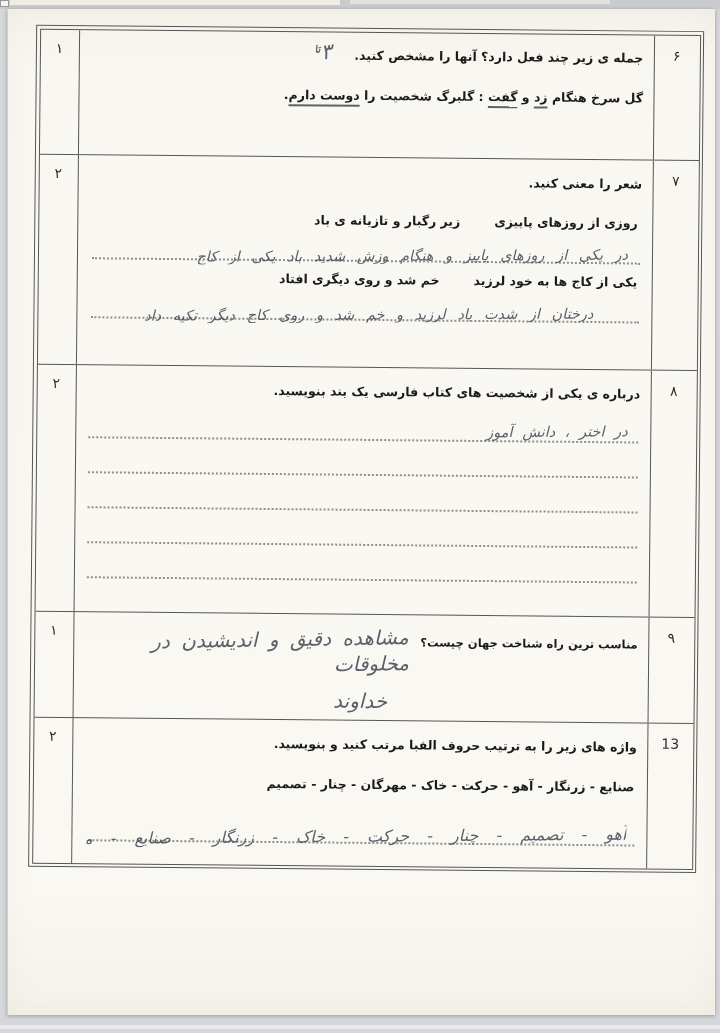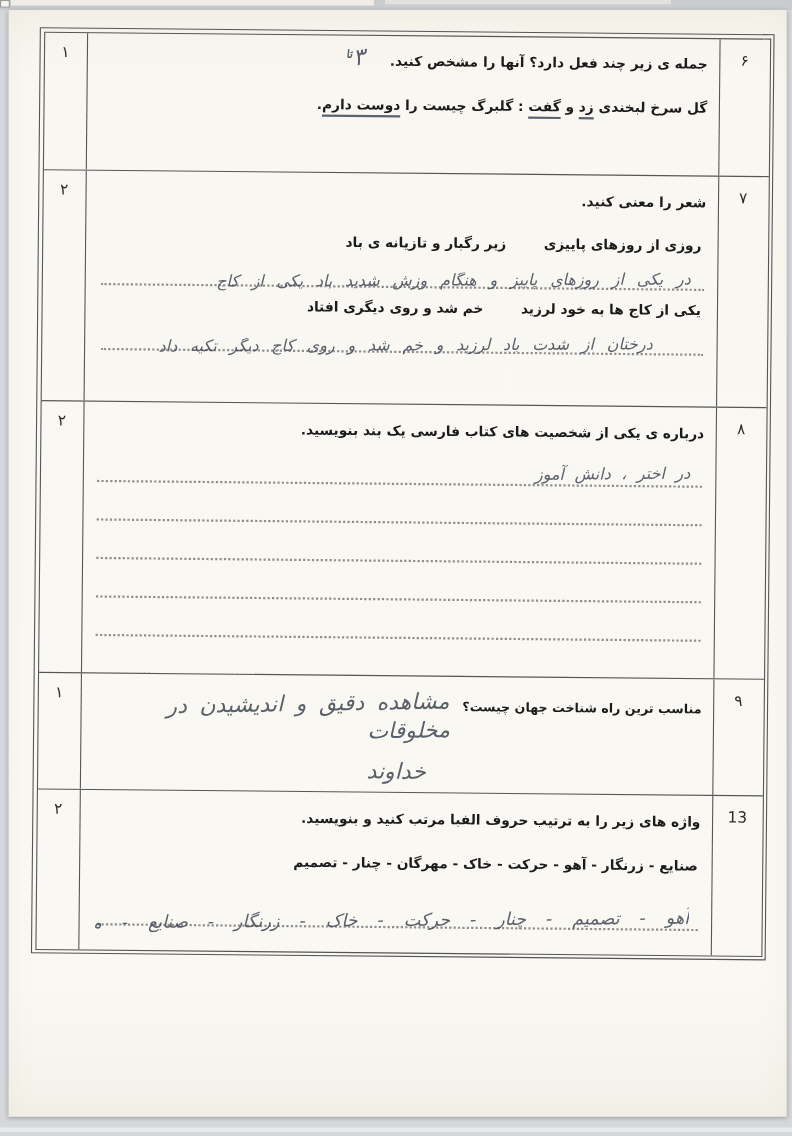--- a/index.html
+++ b/index.html
@@ -84,21 +84,21 @@
 
           <div class="qrow r6">
             <div class="cell-qnum">
               <span>۶</span>
             </div>
             <div class="cell-content">
               <div class="q6-promptline">
                 <span class="printed">جمله ی زیر چند فعل دارد؟ آنها را مشخص کنید.</span>
                 <span class="hand hand-note"><span>۳</span><sup>تا</sup></span>
               </div>
-              <div class="printed q6-sentence"><span>گل سرخ لبخندی </span><span class="uline">زد</span><span> و </span><span class="uline">گفت</span><span> : گلبرگ چیست را </span><span class="uline">دوست دارم</span><span>.</span></div>
+              <div class="printed q6-sentence"><span>گل سرخ هنگام </span><span class="uline">زد</span><span> و </span><span class="uline">گفت</span><span> : گلبرگ شخصیت را </span><span class="uline">دوست دارم</span><span>.</span></div>
             </div>
             <div class="cell-score">
               <span>۱</span>
             </div>
           </div>
 
           <div class="qrow r7">
             <div class="cell-qnum">
               <span>۷</span>
             </div>

